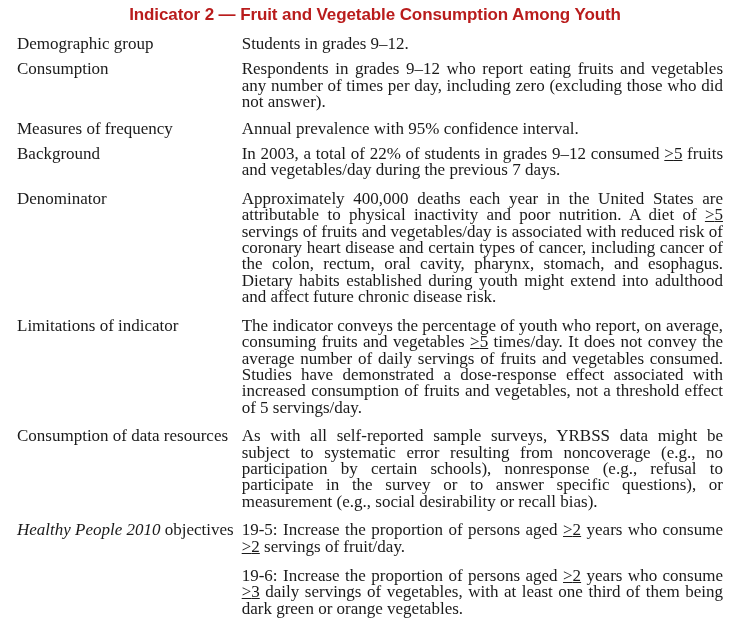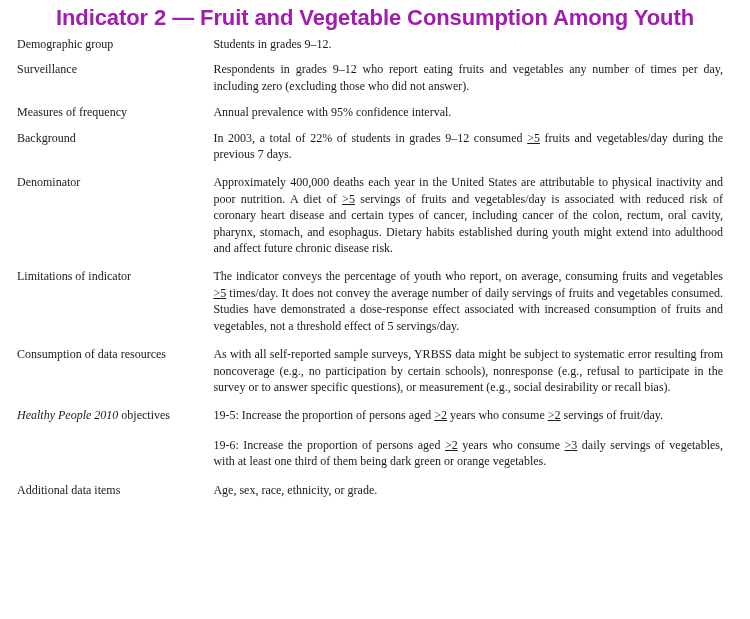--- a/index.html
+++ b/index.html
@@ -27,39 +27,39 @@
 
   
   .doc-title {
     position: absolute;
     left: 0;
     top: 5px;
     width: 750px;
     text-align: center;
     font-family: "Liberation Sans", "DejaVu Sans", sans-serif;
     font-weight: bold;
-    font-size: 22px;
+    font-size: 17px;
     letter-spacing: -0.1px;
-    color: #a21caf;
+    color: #b91c1c;
     white-space: nowrap;
   }
 
   
   .def-table {
     position: absolute;
     left: 17px;
     top: 36px;
     width: 706px;
     border-collapse: collapse;
   }
   .def-table tr { vertical-align: top; }
 
   .def-table td {
     padding: 0 0 10px 0;
-    font-size: 12px;
+    font-size: 17px;
     line-height: 16.4px;
   }
 
   td.label-cell {
     width: 189px;
     padding-right: 8px;
     white-space: nowrap;
   }
 
   td.value-cell {
@@ -98,21 +98,21 @@
   <table class="def-table">
     <tbody>
 
       <tr class="tight">
         <td class="label-cell">Demographic group</td>
         <td class="value-cell">Students in grades 9–12.</td>
       </tr>
 
 
       <tr>
-        <td class="label-cell">Surveillance</td>
+        <td class="label-cell">Consumption</td>
         <td class="value-cell">Respondents in grades 9–12 who report eating fruits and vegetables any number of times per day, including zero (excluding those who did not answer).</td>
       </tr>
 
       <tr class="tight">
         <td class="label-cell">Measures of frequency</td>
         <td class="value-cell">Annual prevalence with 95% confidence interval.</td>
       </tr>
 
 
 

